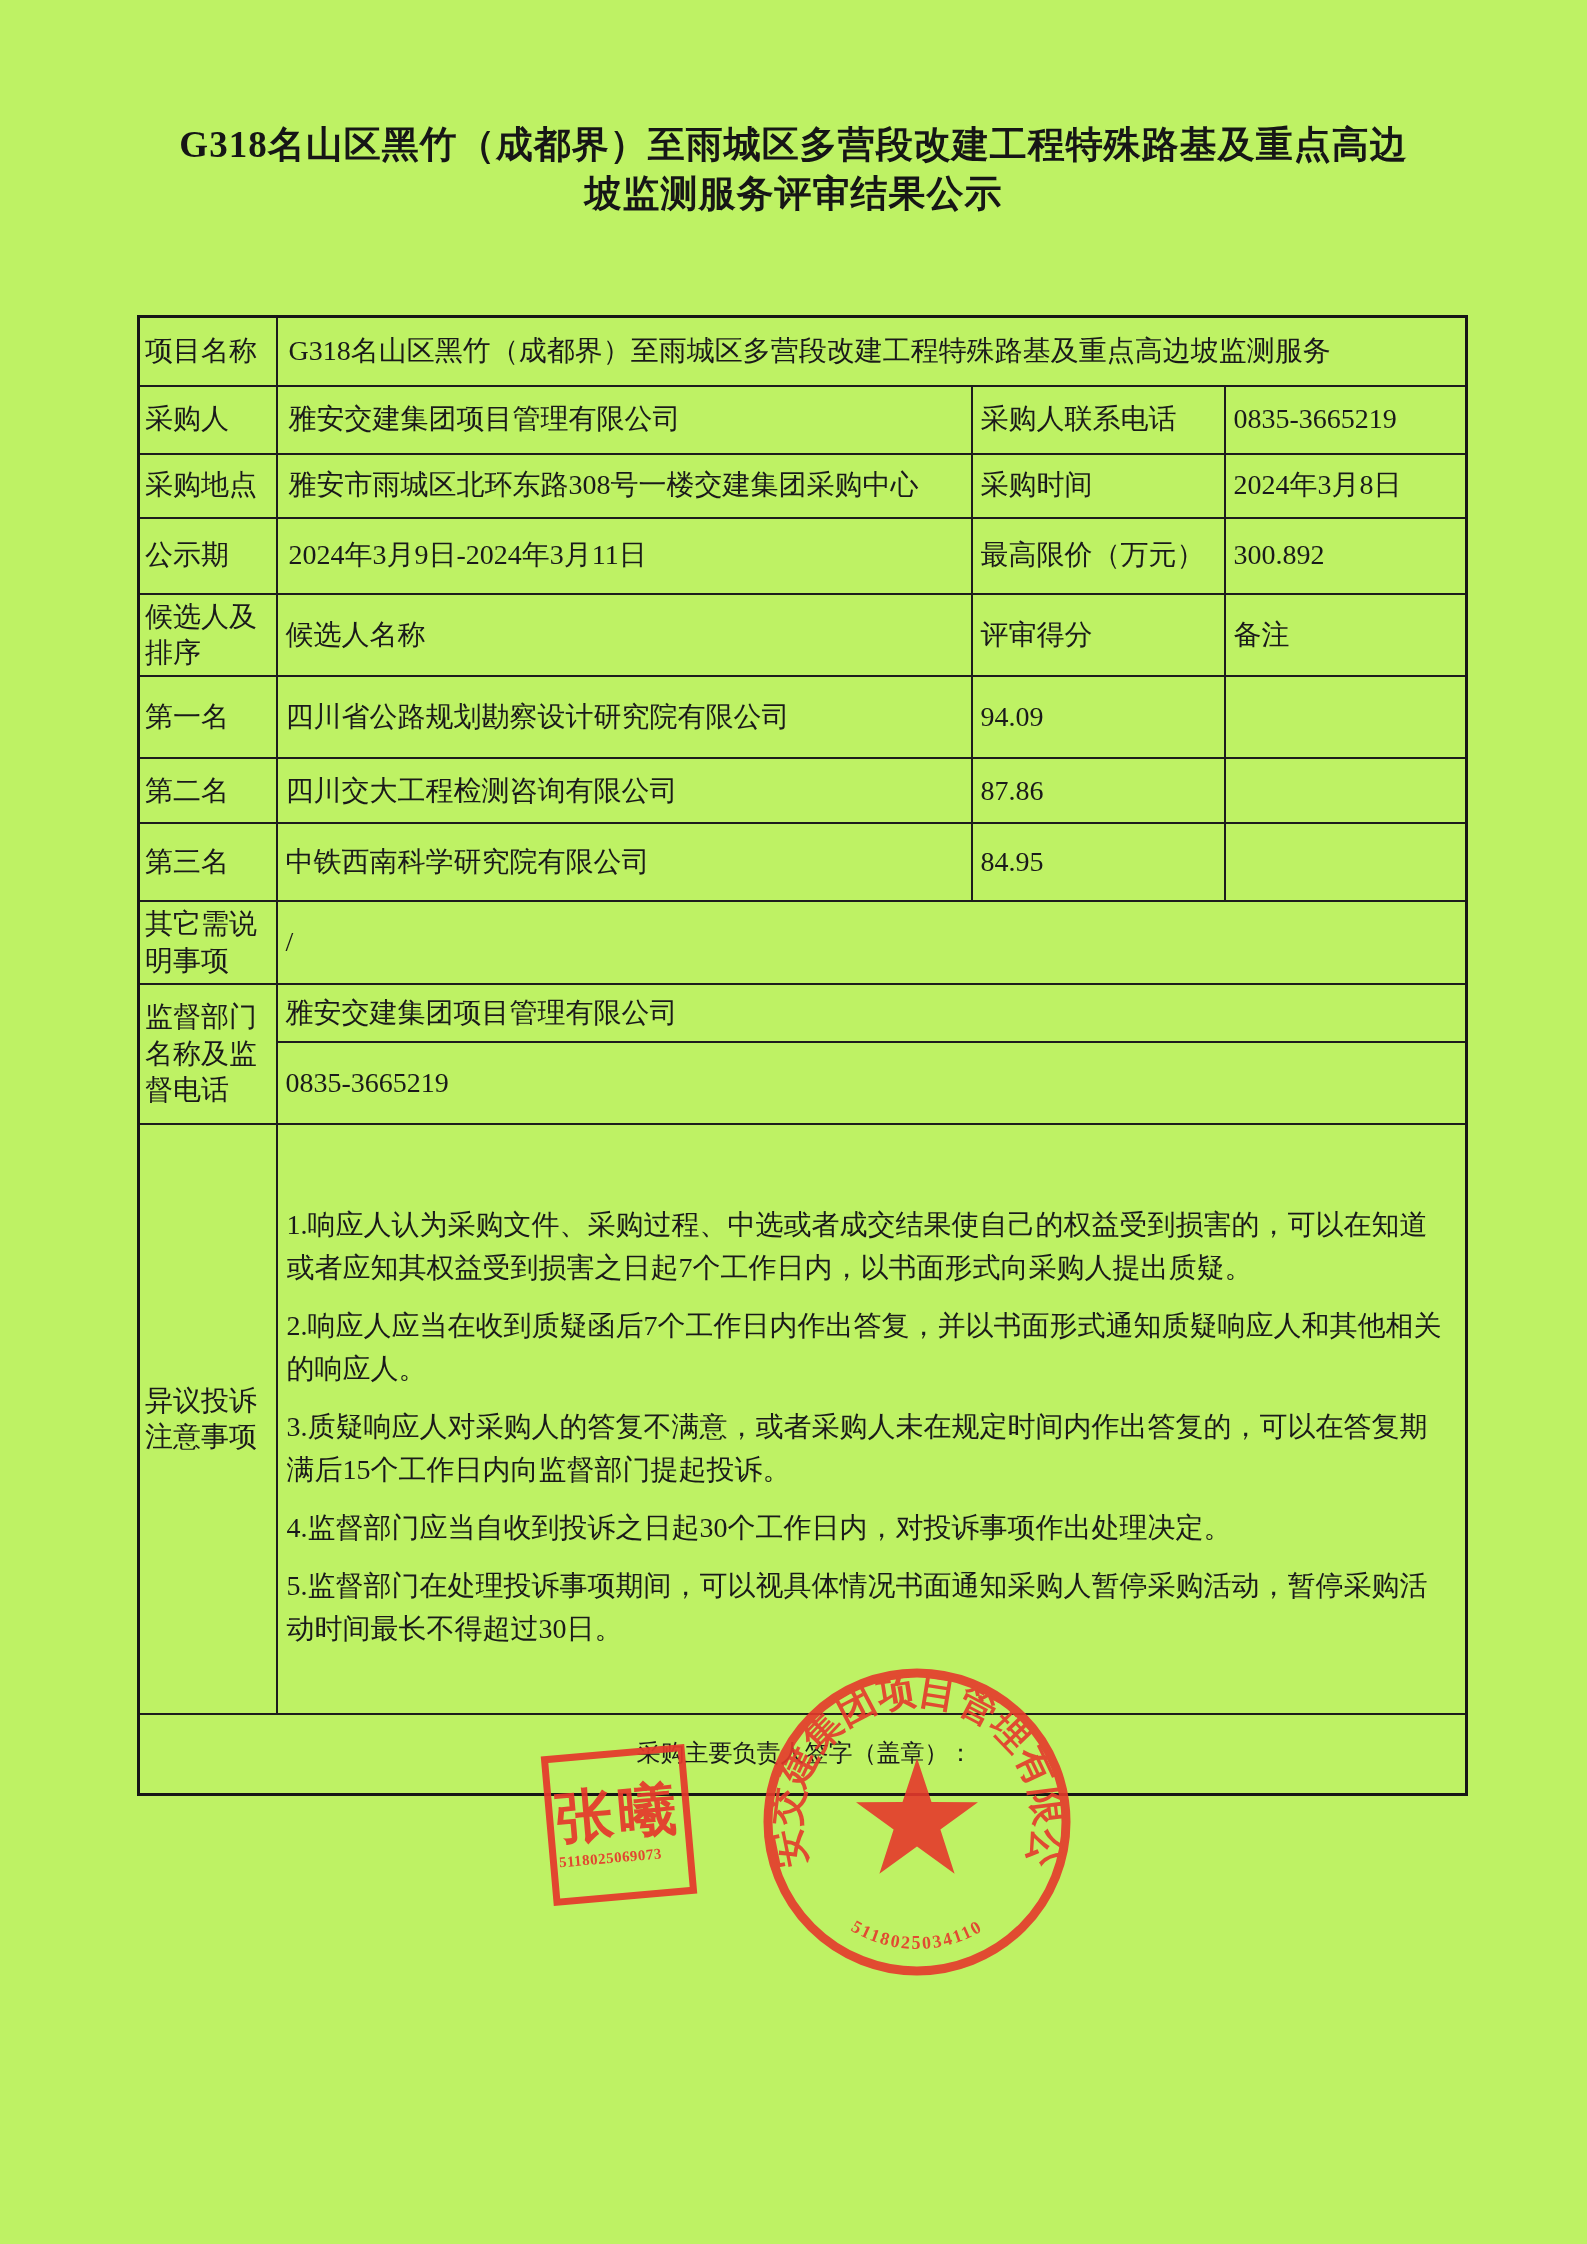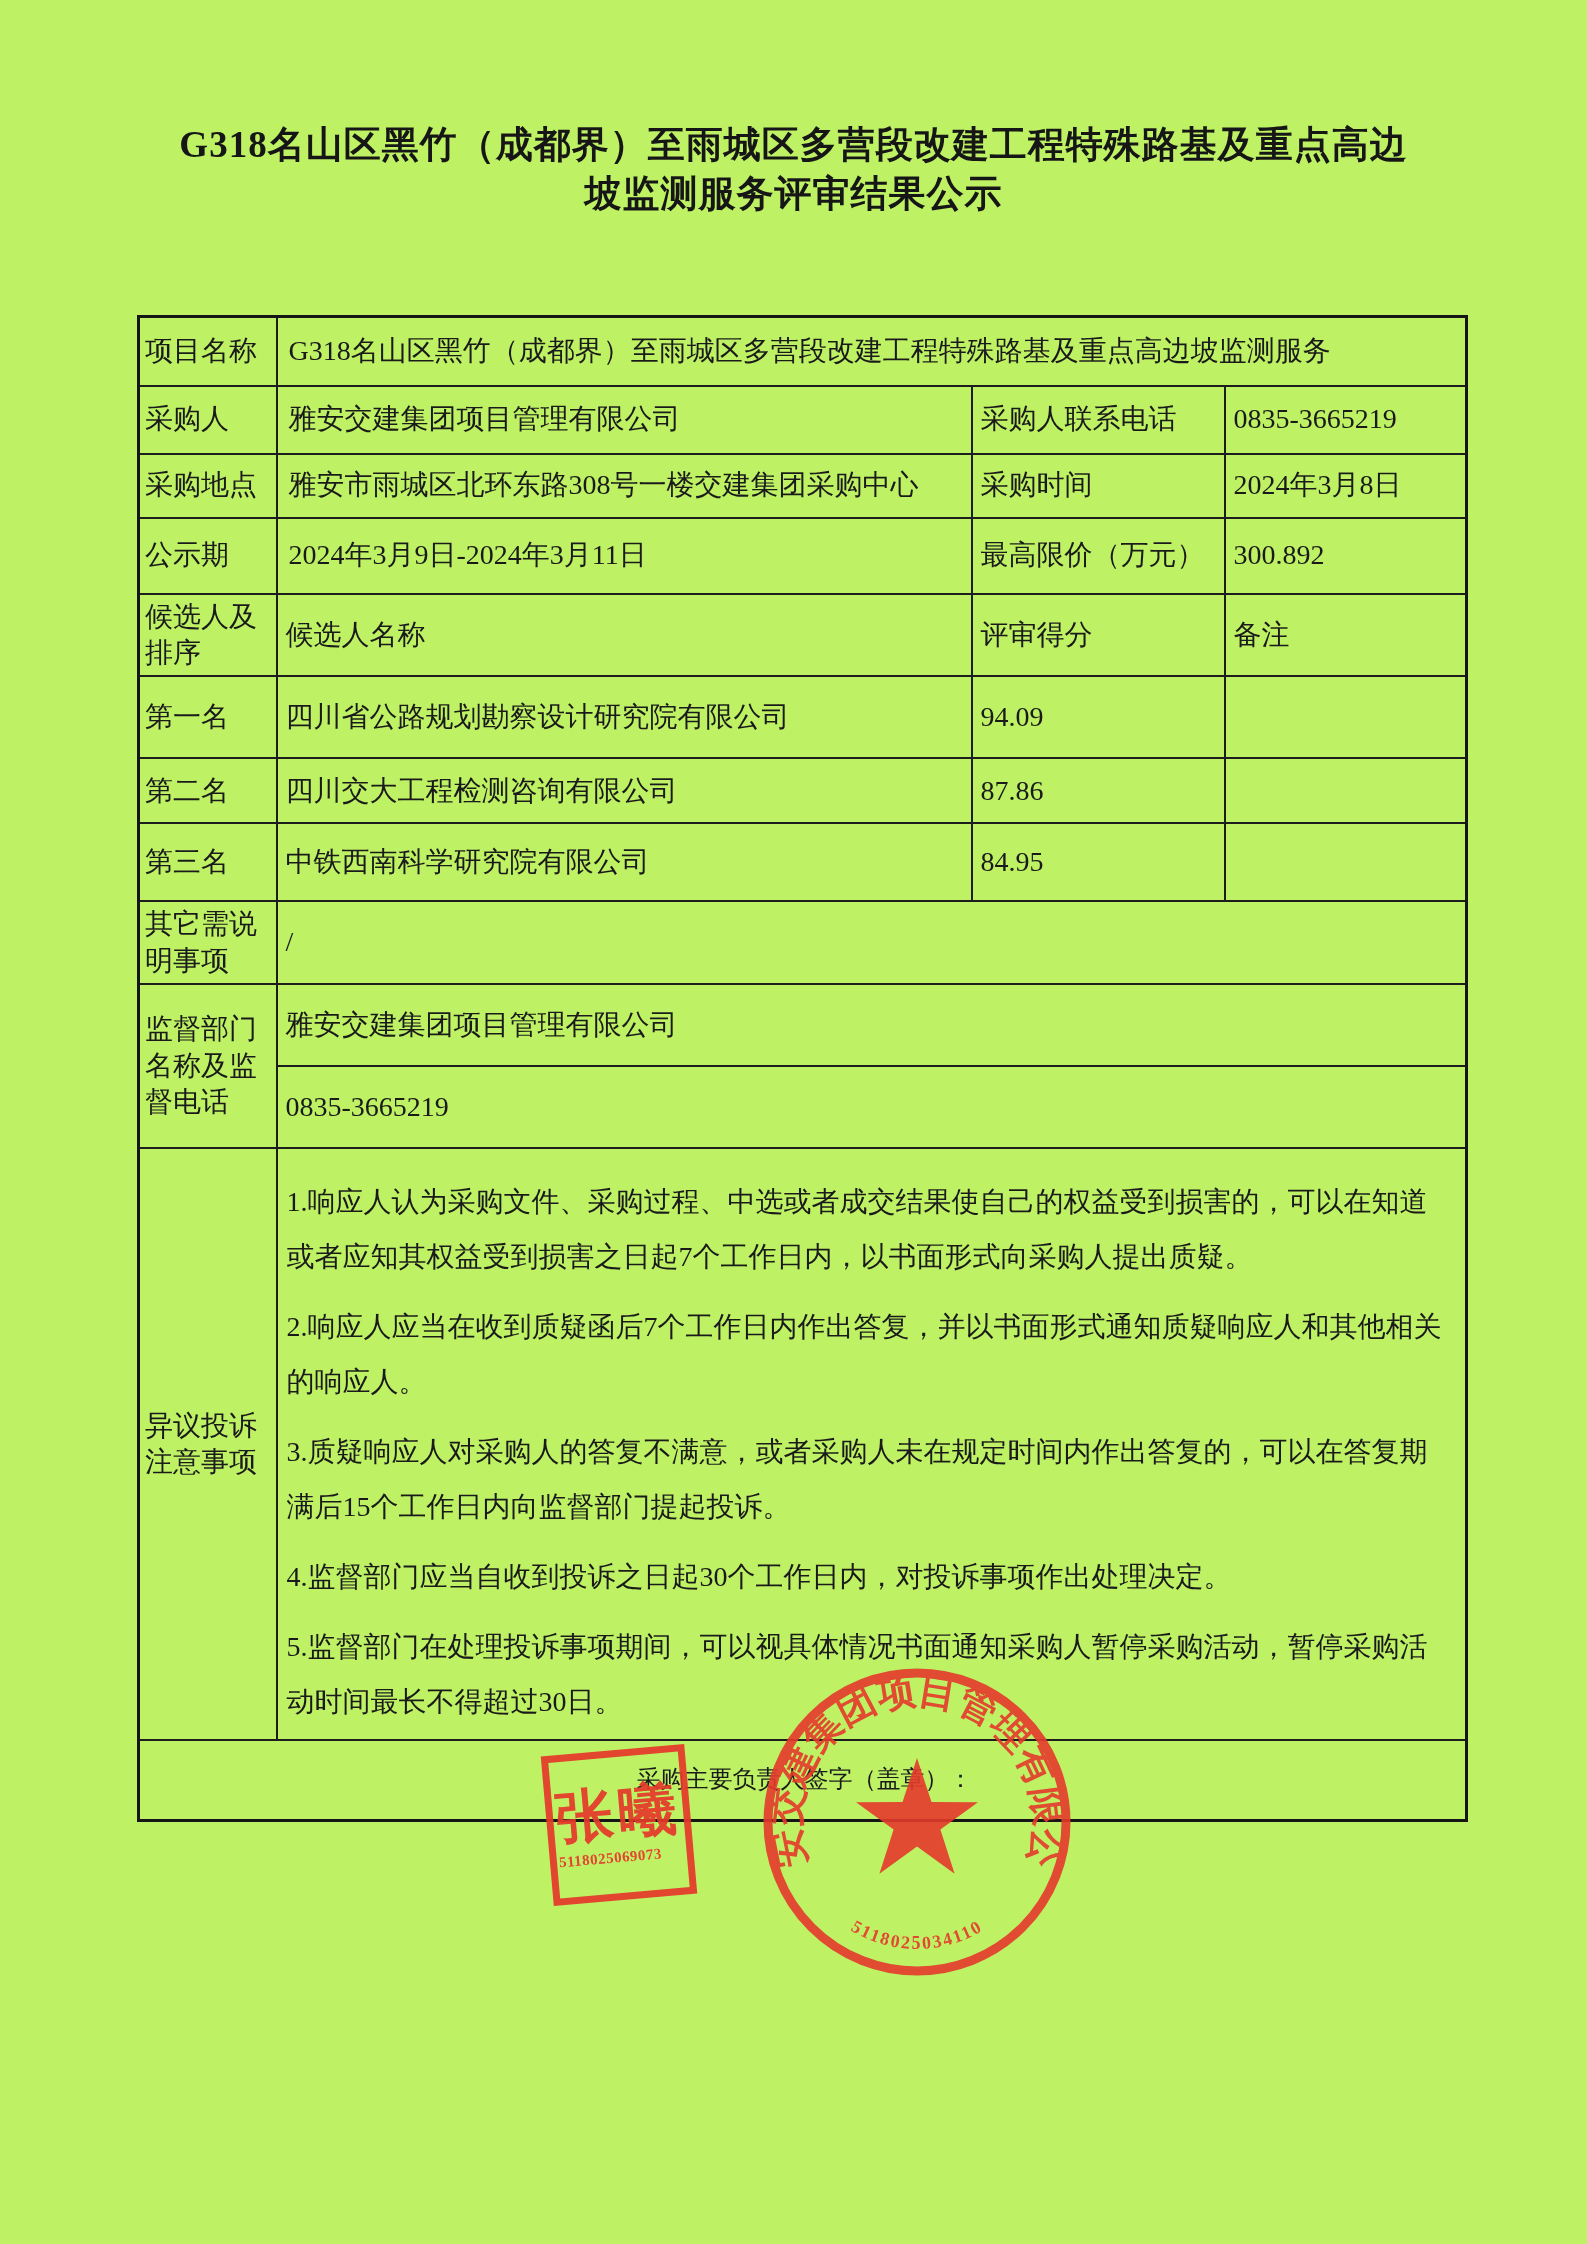--- a/index.html
+++ b/index.html
@@ -37,26 +37,26 @@
   td.center { text-align:left; }
   tr.r-project   { height:69px; }
   tr.r-purchaser { height:68px; }
   tr.r-location  { height:64px; }
   tr.r-publicity { height:76px; }
   tr.r-header    { height:72px; }
   tr.r-cand1     { height:82px; }
   tr.r-cand2     { height:65px; }
   tr.r-cand3     { height:78px; }
   tr.r-other     { height:80px; }
-  tr.r-sup1      { height:82px; }
+  tr.r-sup1      { height:58px; }
   tr.r-sup2      { height:82px; }
   tr.r-objection { height:590px; }
   tr.r-signature { height:80px; }
   td.objection-cell { padding:10px 12px 10px 9px; }
-  .objection-item { line-height:55px; text-align:left;margin-top:15px; }
+  .objection-item { line-height:43px; text-align:left;margin-top:15px; }
   td.signature-cell { text-align:center; padding-left:12px; font-size:24px; }
   
   .stamp-square {
     position:absolute; left:547px; top:1750px;
     width:144px; height:150px;
     border:7px solid #e5392c;
     transform:rotate(-5deg);
     display:flex; flex-direction:column;
     align-items:center; justify-content:center;
     opacity:0.93; z-index:5;

